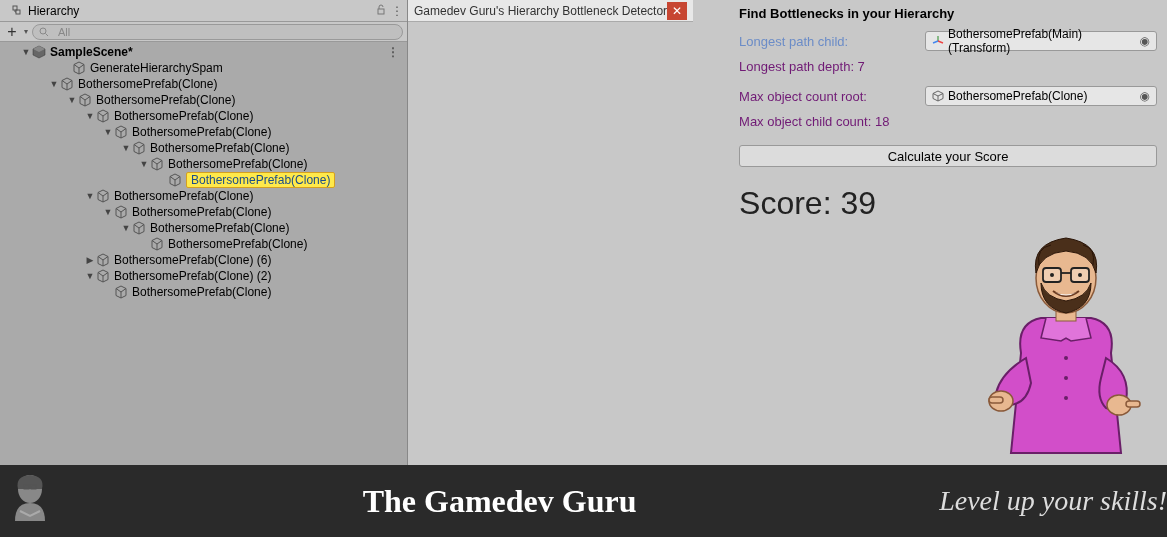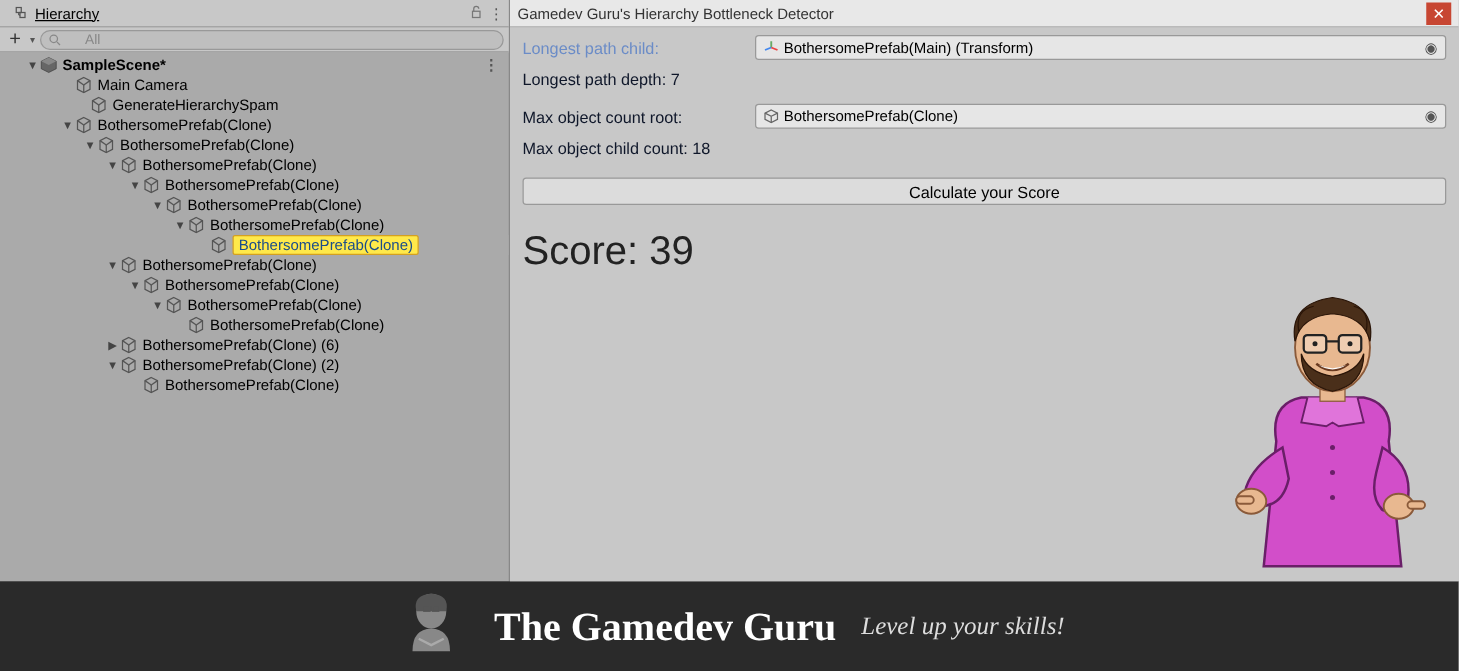--- a/index.html
+++ b/index.html
@@ -2,62 +2,62 @@
 <html><head>
 <meta charset="utf-8">
 <style>
 * { margin: 0; padding: 0; box-sizing: border-box; font-family: 'Segoe UI', Arial, sans-serif; }
 body { width: 1167px; height: 537px; display: flex; flex-direction: column; background: #c8c8c8; overflow: hidden; }
 .main-area { flex: 1; display: flex; min-height: 0; }
 
 
 .hierarchy-panel { width: 408px; background: #aaaaaa; display: flex; flex-direction: column; border-right: 1px solid #888; }
 .hierarchy-header { display: flex; align-items: center; height: 22px; background: #c8c8c8; border-bottom: 1px solid #999; padding: 0 4px; }
-.hierarchy-tab { display: flex; align-items: center; gap: 4px; padding: 2px 8px; background: #c8c8c8; font-size: 12px; text-decoration: underline; }
+.hierarchy-tab { display: flex; align-items: center; gap: 4px; padding: 2px 8px; background: #c8c8c8; font-size: 12px; }
 .hierarchy-header-right { margin-left: auto; display: flex; gap: 4px; color: #555; }
 .hierarchy-toolbar { display: flex; align-items: center; height: 20px; background: #c8c8c8; border-bottom: 1px solid #999; padding: 2px 4px; gap: 4px; }
 .add-btn { width: 16px; height: 16px; display: flex; align-items: center; justify-content: center; color: #333; font-size: 16px; }
 .dropdown-arrow { font-size: 8px; color: #555; }
-.search-box { flex: 1; height: 16px; background: #bfbfbf; border: 1px solid #999; border-radius: 8px; display: flex; align-items: center; padding: 0 6px; gap: 19px; }
+.search-box { flex: 1; height: 16px; background: #bfbfbf; border: 1px solid #999; border-radius: 8px; display: flex; align-items: center; padding: 0 6px; gap: 9px; }
 .search-icon { font-size: 10px; color: #777; }
 .search-input { flex: 1; border: none; background: transparent; font-size: 11px; outline: none; color: #333; }
 .search-input::placeholder { color: #888; }
 
 .tree-container { flex: 1; overflow: auto; padding-top: 2px; }
 .tree-row { display: flex; align-items: center; height: 16px; padding: 1px 0; font-size: 12px; white-space: nowrap; cursor: pointer; }
 .tree-row.scene-row { font-weight: bold; }
 .tree-row.highlighted { background: #aaaaaa; }
 .tree-row.highlighted .name-label { background: #ffe94a; border: 1px solid #d4a020; border-radius: 2px; padding: 0 4px; color: #1b4d8a; }
 .arrow { width: 12px; font-size: 9px; color: #444; text-align: center; }
 .arrow.empty { visibility: hidden; }
 .item-icon { width: 14px; height: 14px; display: inline-flex; align-items: center; justify-content: center; }
 .scene-title-row { display: flex; align-items: center; }
 .scene-title-row .menu-dots { margin-left: auto; margin-right: 8px; color: #555; font-size: 12px; }
 
 
-.detector-panel { flex: 1; background: #c8c8c8; display: flex; flex-direction: column; position: relative; }
+.detector-panel { flex: 1; background: #c8c8c8; display: flex; flex-direction: row; position: relative; gap: 36px; }
 .detector-titlebar { height: 22px; background: #e8e8e8; border-bottom: 1px solid #aaa; display: flex; align-items: center; padding: 0 6px; font-size: 12px; color: #333; }
 .close-btn { margin-left: auto; width: 20px; height: 18px; background: #c74632; color: white; display: flex; align-items: center; justify-content: center; font-size: 12px; cursor: pointer; }
 .detector-body { flex: 1; padding: 6px 10px; position: relative; }
 .detector-heading { font-weight: bold; font-size: 13px; margin-bottom: 10px; }
 .field-row { display: flex; align-items: center; font-size: 13px; margin-bottom: 8px; gap: 6px; }
 .field-label { width: 180px; color: #6b8cc7; }
-.field-label.plain { color: #0f172a; }
+.field-label.plain { color: #701a75; }
 .object-field { flex: 1; height: 20px; background: #e6e6e6; border: 1px solid #999; border-radius: 3px; display: flex; align-items: center; padding: 0 6px; gap: 4px; font-size: 12px; }
 .object-field .target-icon { margin-left: auto; color: #555; font-size: 12px; }
 .calc-btn { width: 100%; height: 22px; background: #dcdcdc; border: 1px solid #999; border-radius: 3px; font-size: 13px; margin-top: 8px; cursor: pointer; }
 .score-text { font-size: 32px; font-weight: normal; margin-top: 18px; color: #222; }
 
 
 .mascot { position: absolute; right: 6px; bottom: -8px; width: 190px; height: 250px; }
 
 
-.footer { height: 72px; background: #2a2a2a; display: flex; align-items: center; justify-content: center; gap: 20px; color: white; }
+.footer { height: 72px; background: #2a2a2a; display: flex; align-items: center; justify-content: space-between; gap: 20px; color: white; }
 .footer-name { font-family: Georgia, serif; font-size: 32px; font-weight: bold; }
-.footer-tagline { font-family: 'Comic Sans MS', cursive; font-size: 20px; font-style: italic; color: #ddd; }
+.footer-tagline { font-family: 'Comic Sans MS', cursive; font-size: 28px; font-style: italic; color: #ddd; }
 .footer-avatar { width: 60px; height: 60px; }
 
 svg { display: block; }
 </style>
 </head>
 <body>
 
 <div class="main-area">
 
   <div class="hierarchy-panel">
@@ -102,32 +102,20 @@
         <span class="item-icon">
           <svg width="14" height="14" viewBox="0 0 14 14">
               <polygon points="7,1 13,4 13,10 7,13 1,10 1,4" fill="#666" stroke="#333" stroke-width="0.5"></polygon>
               <polygon points="7,1 13,4 7,7 1,4" fill="#888"></polygon>
             </svg>
         </span>
         <span style="margin-left:4px;">SampleScene*</span>
         <span class="menu-dots">⋮</span>
       </div>
       <div id="tree-items">
-          <div class="tree-row" style="padding-left: 48px;">
-            <span class="arrow empty">▼</span>
-            <span class="item-icon">
-              <svg width="14" height="14" viewBox="0 0 14 14">
-                <polygon points="7,1 12,3.5 12,10.5 7,13 2,10.5 2,3.5" fill="none" stroke="#555" stroke-width="1"></polygon>
-                <line x1="7" y1="7" x2="7" y2="13" stroke="#555"></line>
-                <line x1="7" y1="7" x2="2" y2="3.5" stroke="#555"></line>
-                <line x1="7" y1="7" x2="12" y2="3.5" stroke="#555"></line>
-              </svg>
-            </span>
-            <span class="name-label" style="margin-left: 4px;">Main Camera</span>
-          </div>
           <div class="tree-row" style="padding-left: 60px;">
             <span class="arrow empty">▼</span>
             <span class="item-icon">
               <svg width="14" height="14" viewBox="0 0 14 14">
                 <polygon points="7,1 12,3.5 12,10.5 7,13 2,10.5 2,3.5" fill="none" stroke="#555" stroke-width="1"></polygon>
                 <line x1="7" y1="7" x2="7" y2="13" stroke="#555"></line>
                 <line x1="7" y1="7" x2="2" y2="3.5" stroke="#555"></line>
                 <line x1="7" y1="7" x2="12" y2="3.5" stroke="#555"></line>
               </svg>
             </span>
@@ -306,20 +294,21 @@
   </div>
 
   <div class="detector-panel">
     <div class="detector-titlebar">
       <span>Gamedev Guru's Hierarchy Bottleneck Detector</span>
       <div class="close-btn">
         <span>✕</span>
       </div>
     </div>
     <div class="detector-body">
+      <div class="detector-heading">Find Bottlenecks in your Hierarchy</div>
 
       <div class="field-row">
         <div class="field-label">Longest path child:</div>
         <div class="object-field">
           <span>
             <svg width="12" height="12" viewBox="0 0 12 12">
                 <line x1="6" y1="6" x2="6" y2="1" stroke="#6a6" stroke-width="1.5"></line>
                 <line x1="6" y1="6" x2="11" y2="8" stroke="#e44" stroke-width="1.5"></line>
                 <line x1="6" y1="6" x2="1" y2="8" stroke="#48e" stroke-width="1.5"></line>
               </svg>

